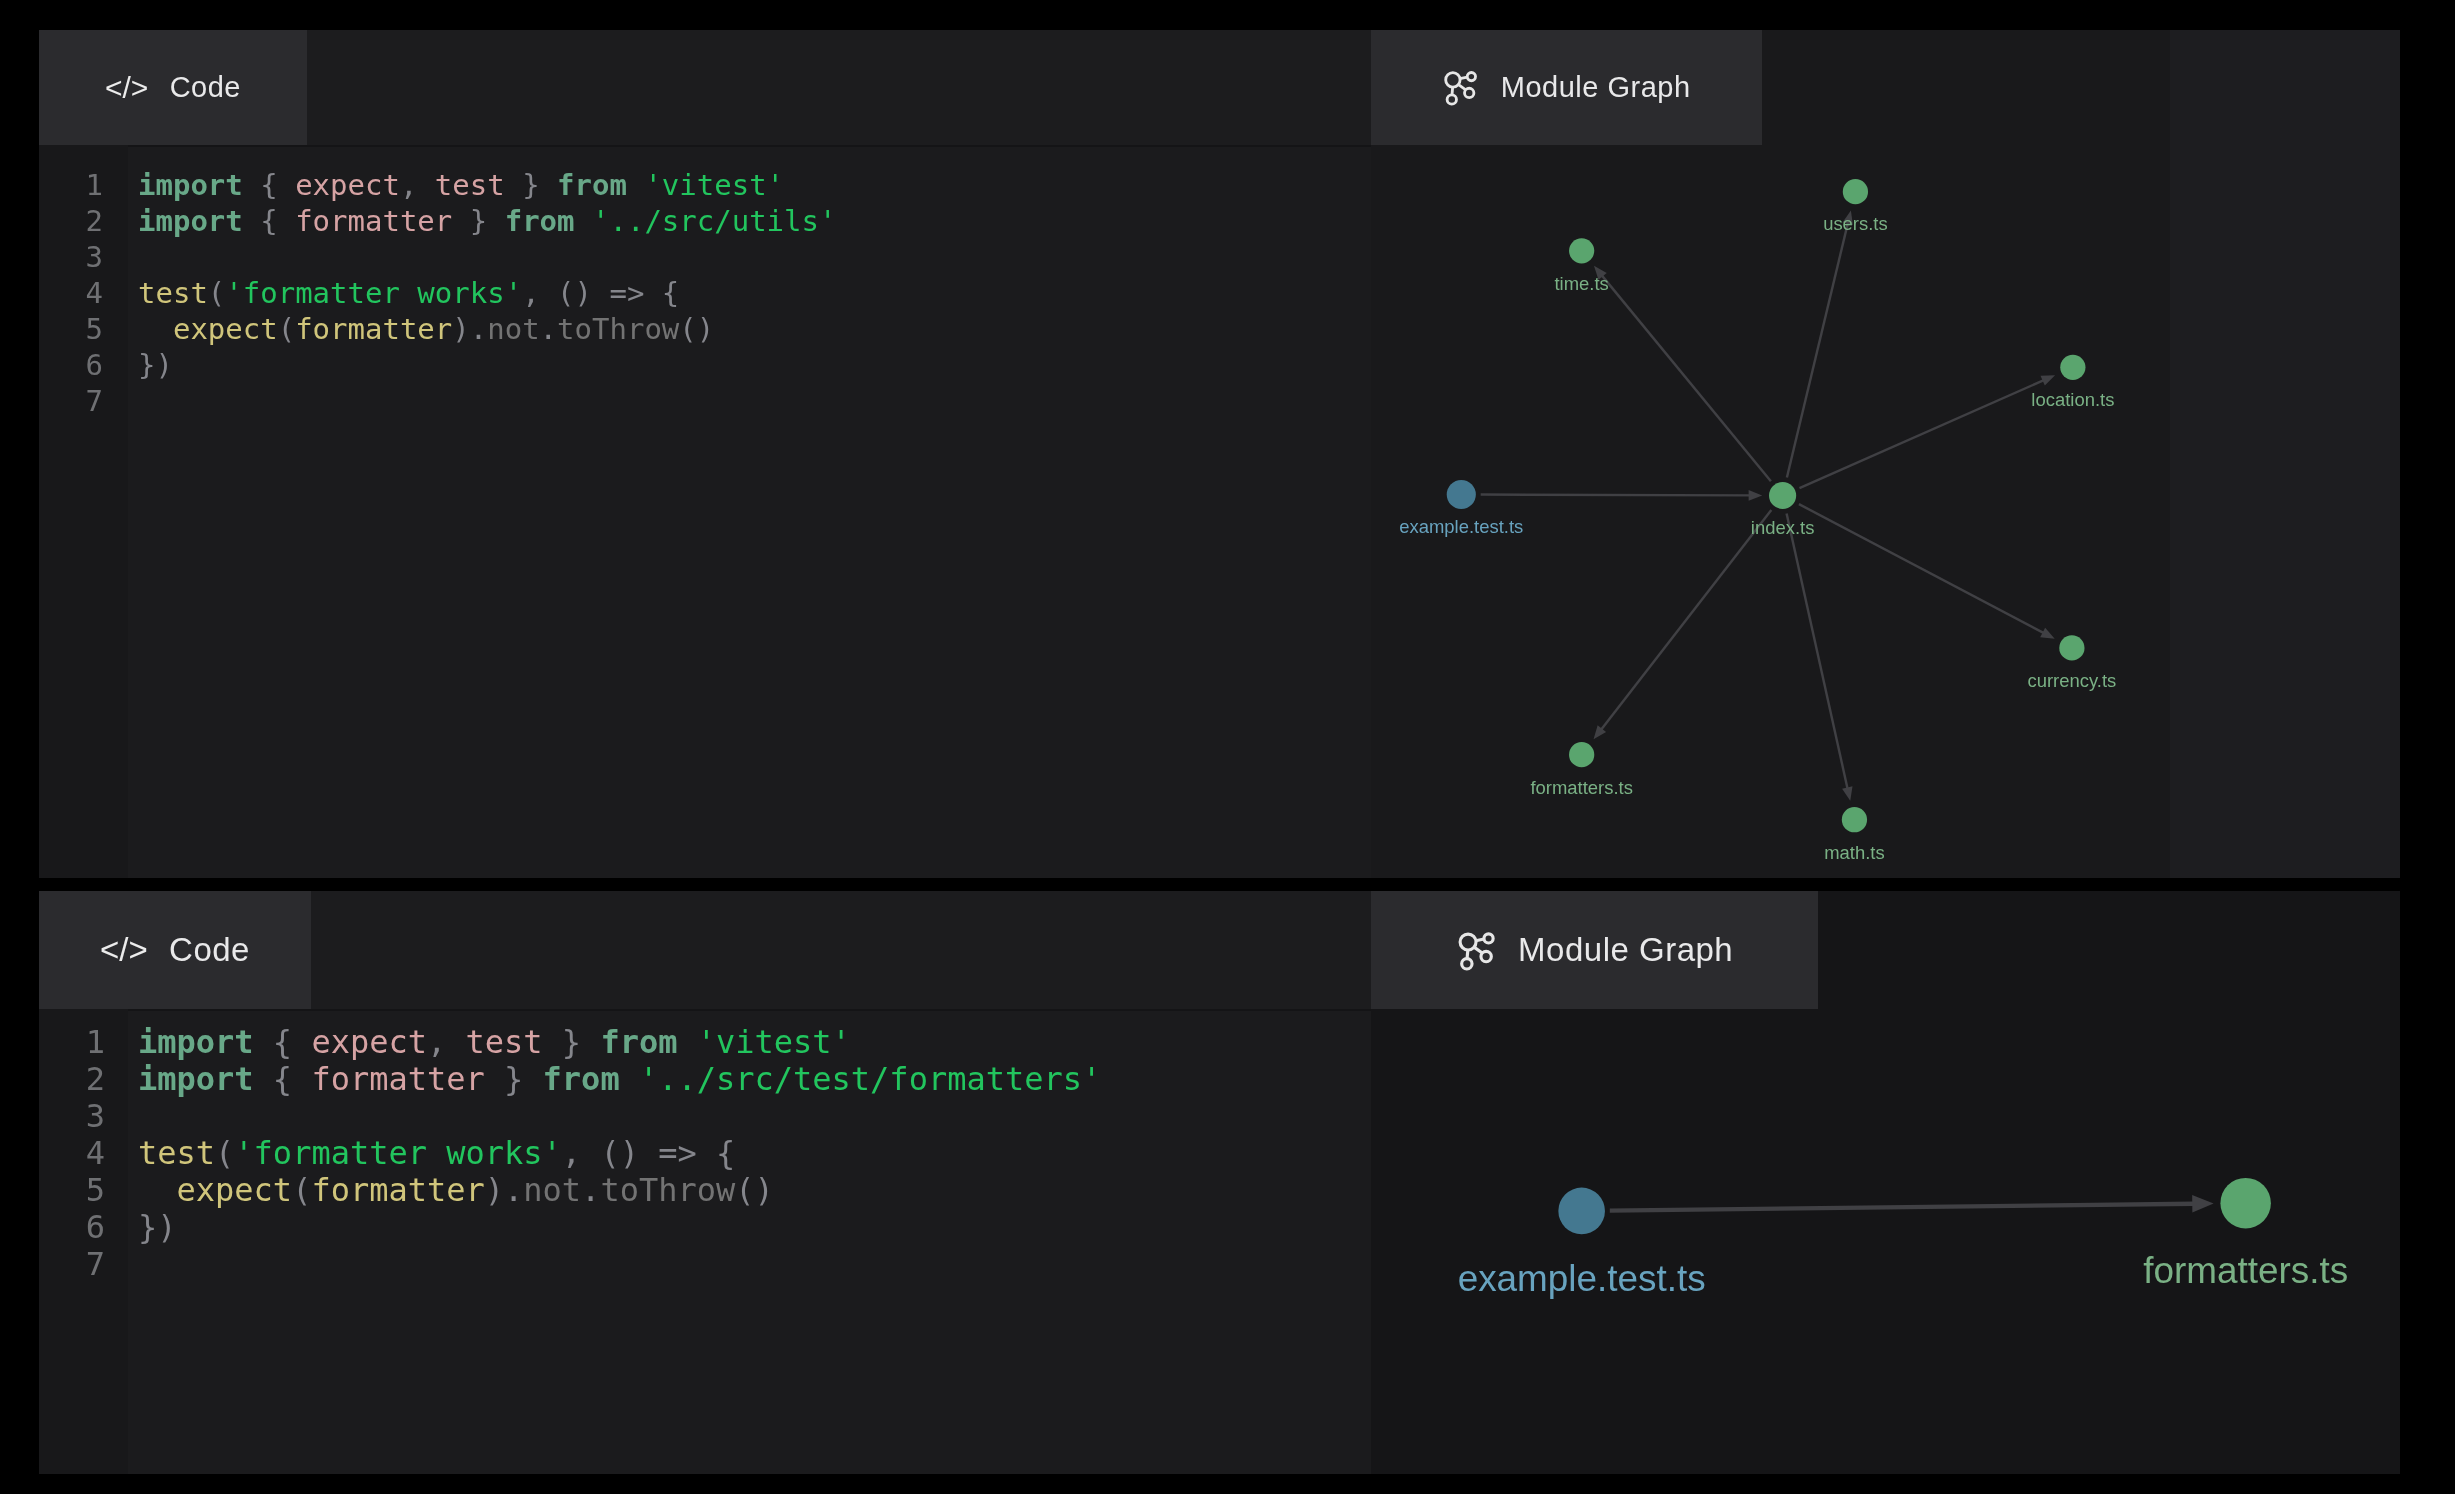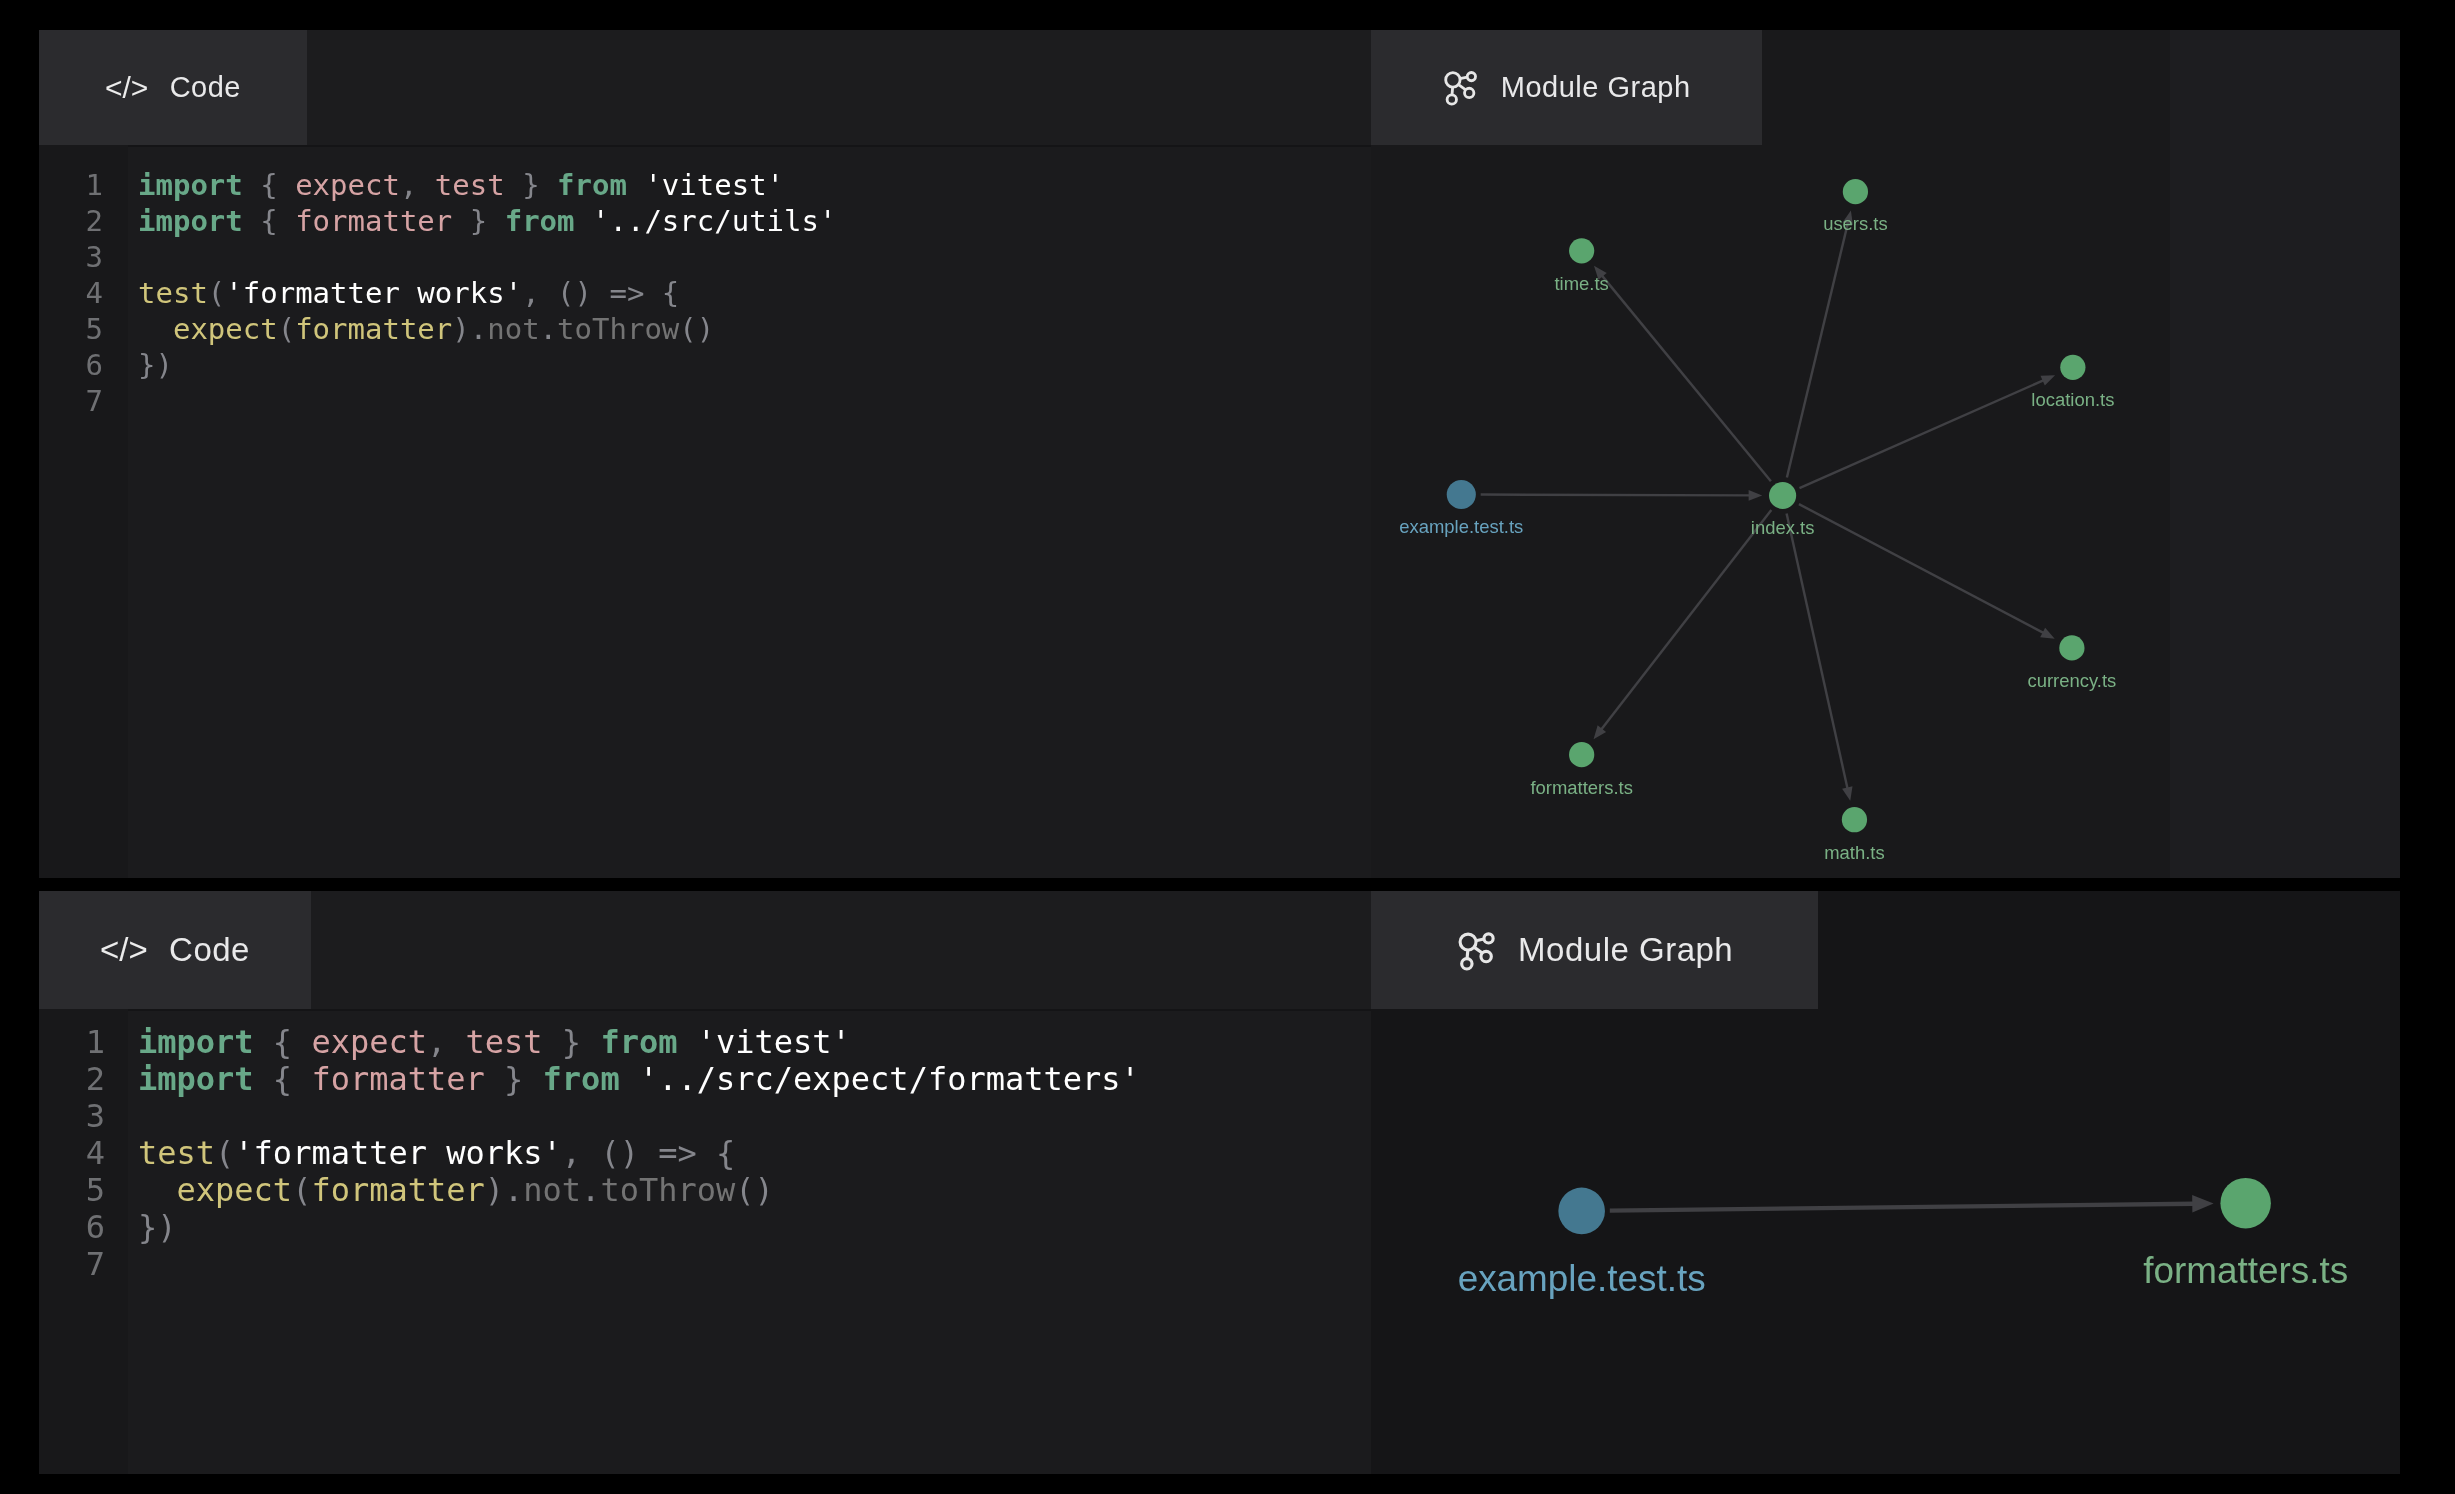--- a/index.html
+++ b/index.html
@@ -41,21 +41,21 @@
   .row1 .lines{padding-top:22px;font-size:29px;line-height:36px;}
   .row2 .lines{padding-top:14.6px;font-size:32px;line-height:37px;}
   .code-line{display:flex;white-space:pre;}
   .ln{flex:0 0 64px;text-align:right;color:#6f7073;}
   .row2 .ln{flex-basis:66px;}
   .lc{padding-left:35px;}
   .row2 .lc{padding-left:33px;}
 
   .tk-kw  {color:#68a888;font-weight:bold;}
   .tk-id  {color:#d6a3a4;}
-  .tk-str {color:#ffffff;}
+  .tk-str {color:#22c55e;}
   .tk-fn  {color:#d0c57b;}
   .tk-prop{color:#737373;}
   .tk-pun {color:#85868c;}
 
   .right-strip{position:absolute;left:799px;top:0;width:230px;height:848px;background:#1d1d20;}
   .graph-svg{position:absolute;left:0;top:0;}
   .graph-svg text{font-family:"Liberation Sans",sans-serif;}
 </style>
 </head>
 <body>
@@ -140,21 +140,21 @@
       <div class="header">
         <div class="tab">
           <span class="code-glyph">&lt;/&gt;</span>
           <span class="tab-label">Code</span>
         </div>
       </div>
       <div class="body">
         <div class="gutter"></div>
         <div class="lines" id="lines-bot">
             <div class="code-line"><span class="ln">1</span><span class="lc"><span class="tk-kw">import</span><span class="tk-pun"> { </span><span class="tk-id">expect</span><span class="tk-pun">, </span><span class="tk-id">test</span><span class="tk-pun"> } </span><span class="tk-kw">from</span><span class="tk-pun"> </span><span class="tk-str">'vitest'</span></span></div>
-            <div class="code-line"><span class="ln">2</span><span class="lc"><span class="tk-kw">import</span><span class="tk-pun"> { </span><span class="tk-id">formatter</span><span class="tk-pun"> } </span><span class="tk-kw">from</span><span class="tk-pun"> </span><span class="tk-str">'../src/expect/formatters'</span></span></div>
+            <div class="code-line"><span class="ln">2</span><span class="lc"><span class="tk-kw">import</span><span class="tk-pun"> { </span><span class="tk-id">formatter</span><span class="tk-pun"> } </span><span class="tk-kw">from</span><span class="tk-pun"> </span><span class="tk-str">'../src/test/formatters'</span></span></div>
             <div class="code-line"><span class="ln">3</span><span class="lc"></span></div>
             <div class="code-line"><span class="ln">4</span><span class="lc"><span class="tk-fn">test</span><span class="tk-pun">(</span><span class="tk-str">'formatter works'</span><span class="tk-pun">, () =&gt; {</span></span></div>
             <div class="code-line"><span class="ln">5</span><span class="lc"><span class="tk-pun">  </span><span class="tk-fn">expect</span><span class="tk-pun">(</span><span class="tk-fn">formatter</span><span class="tk-pun">).</span><span class="tk-prop">not</span><span class="tk-pun">.</span><span class="tk-prop">toThrow</span><span class="tk-pun">()</span></span></div>
             <div class="code-line"><span class="ln">6</span><span class="lc"><span class="tk-pun">})</span></span></div>
             <div class="code-line"><span class="ln">7</span><span class="lc"></span></div>
           </div>
       </div>
     </section>
 
     <section class="panel graph-panel row2" id="p-graph-bot">

